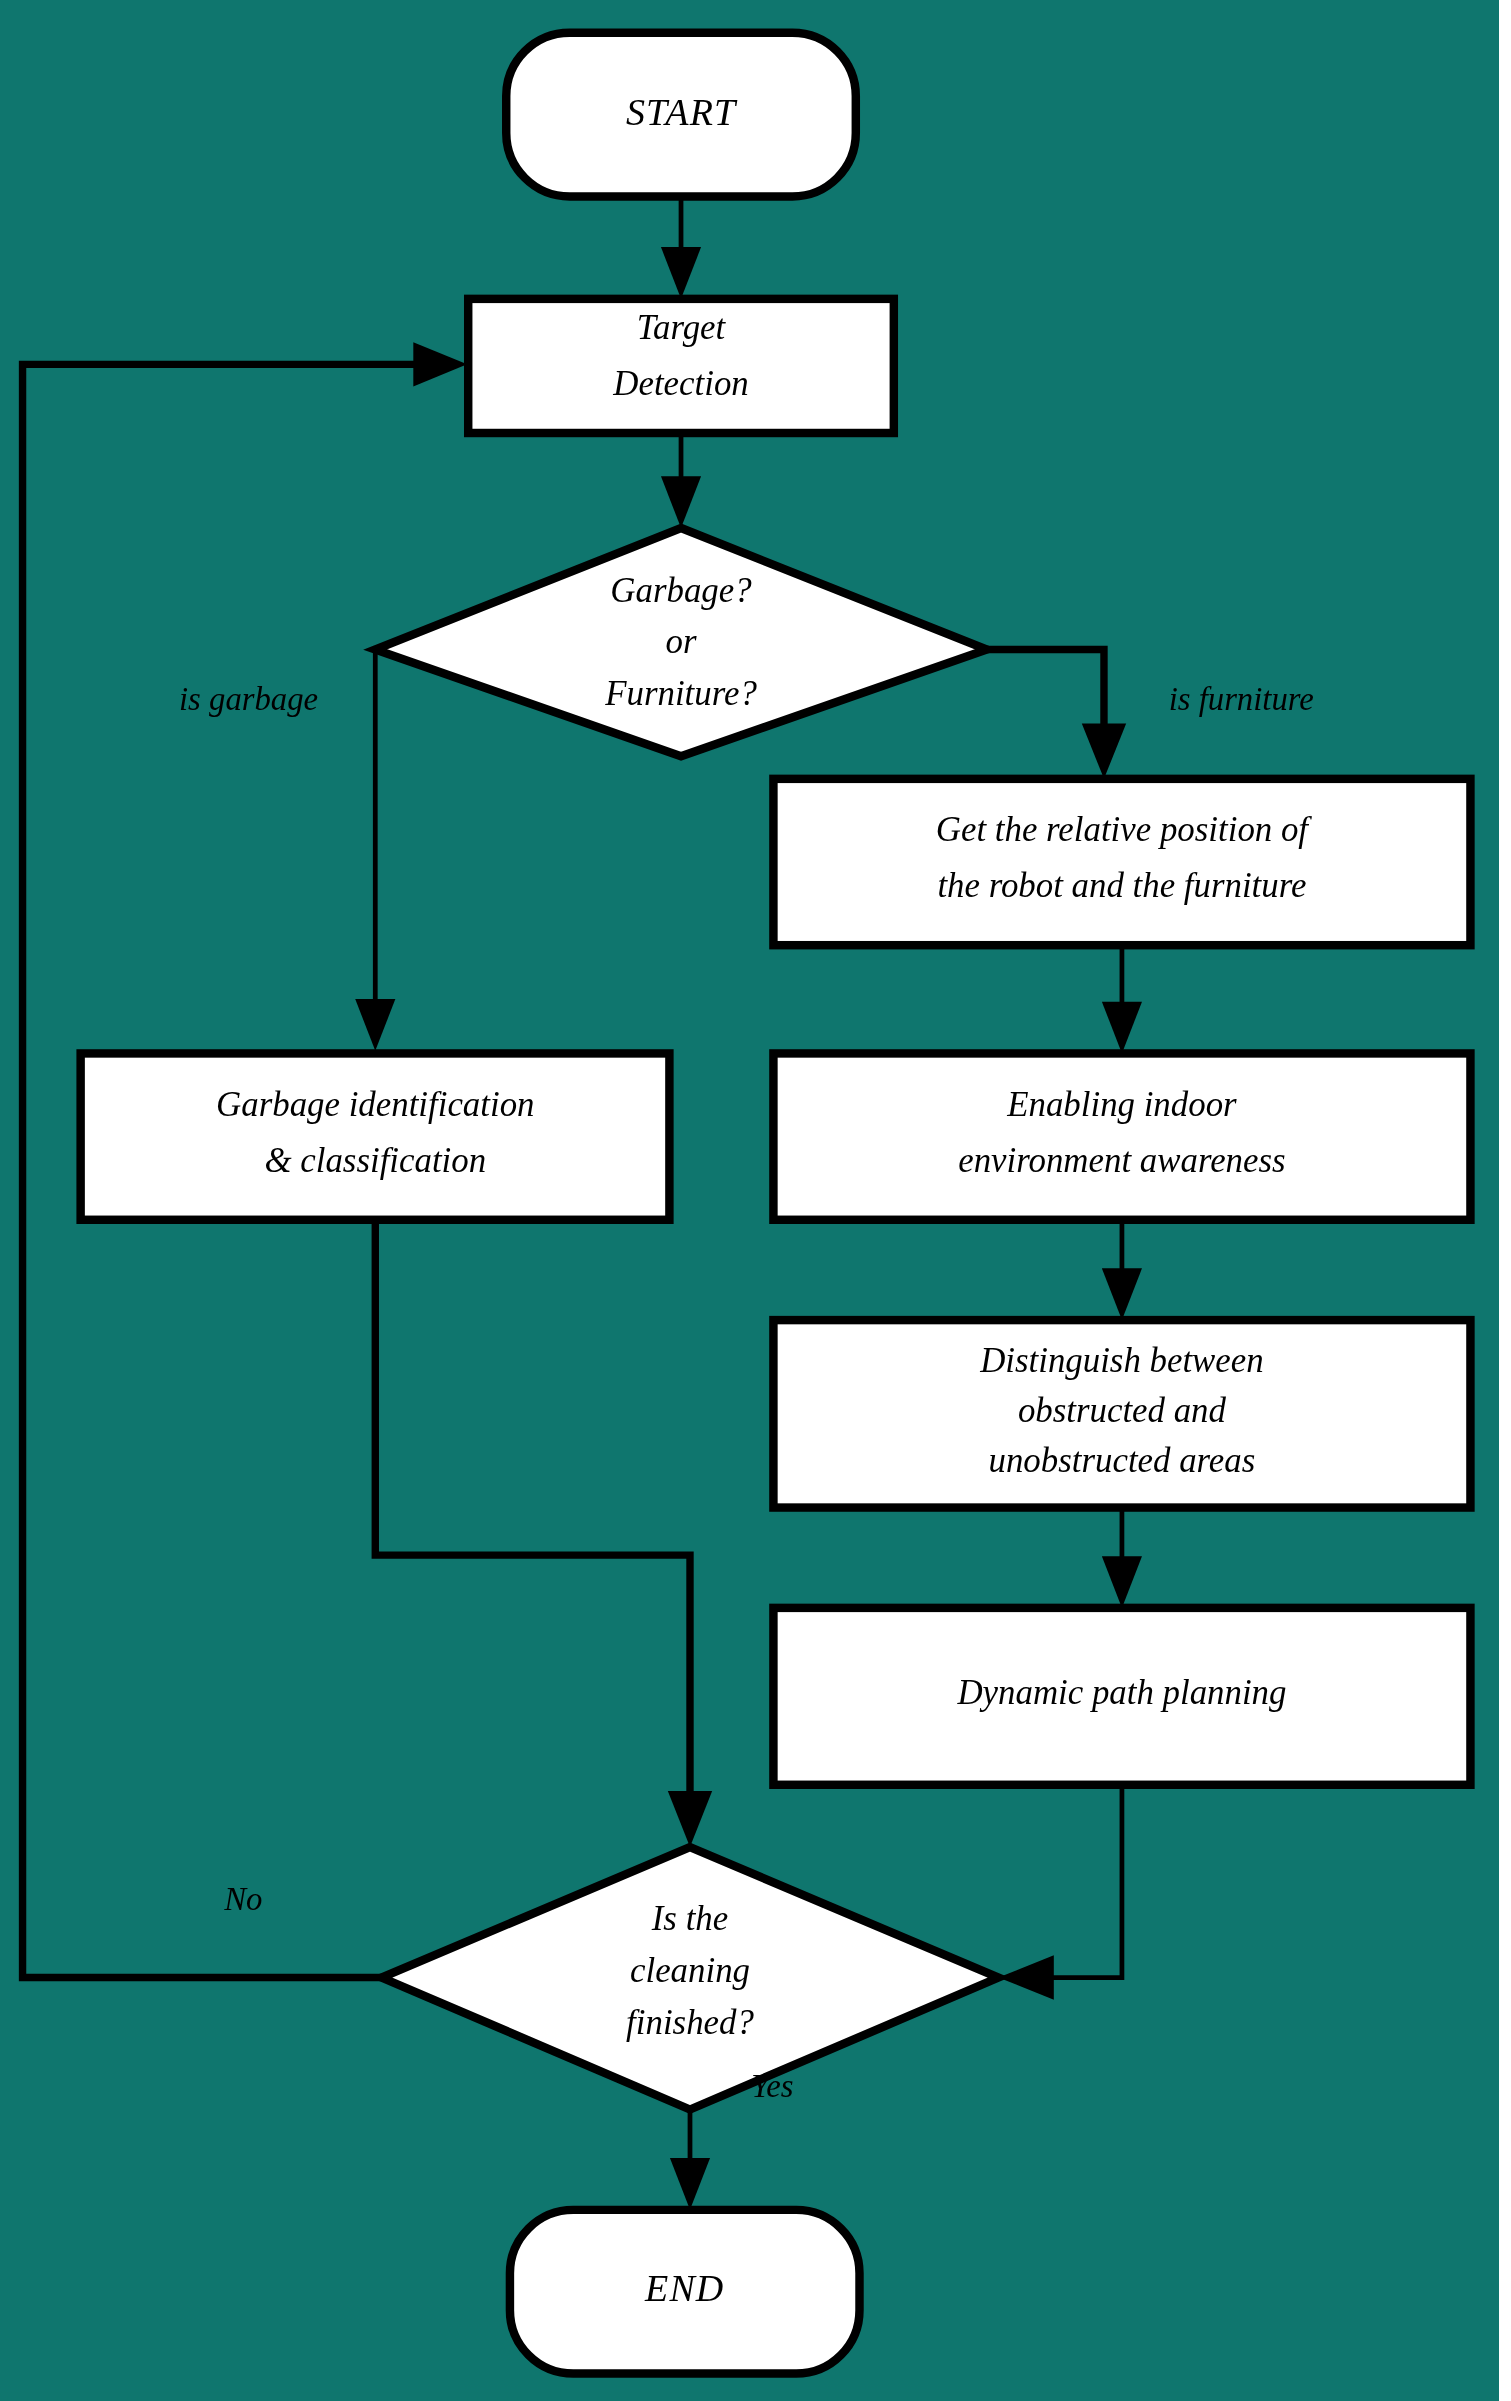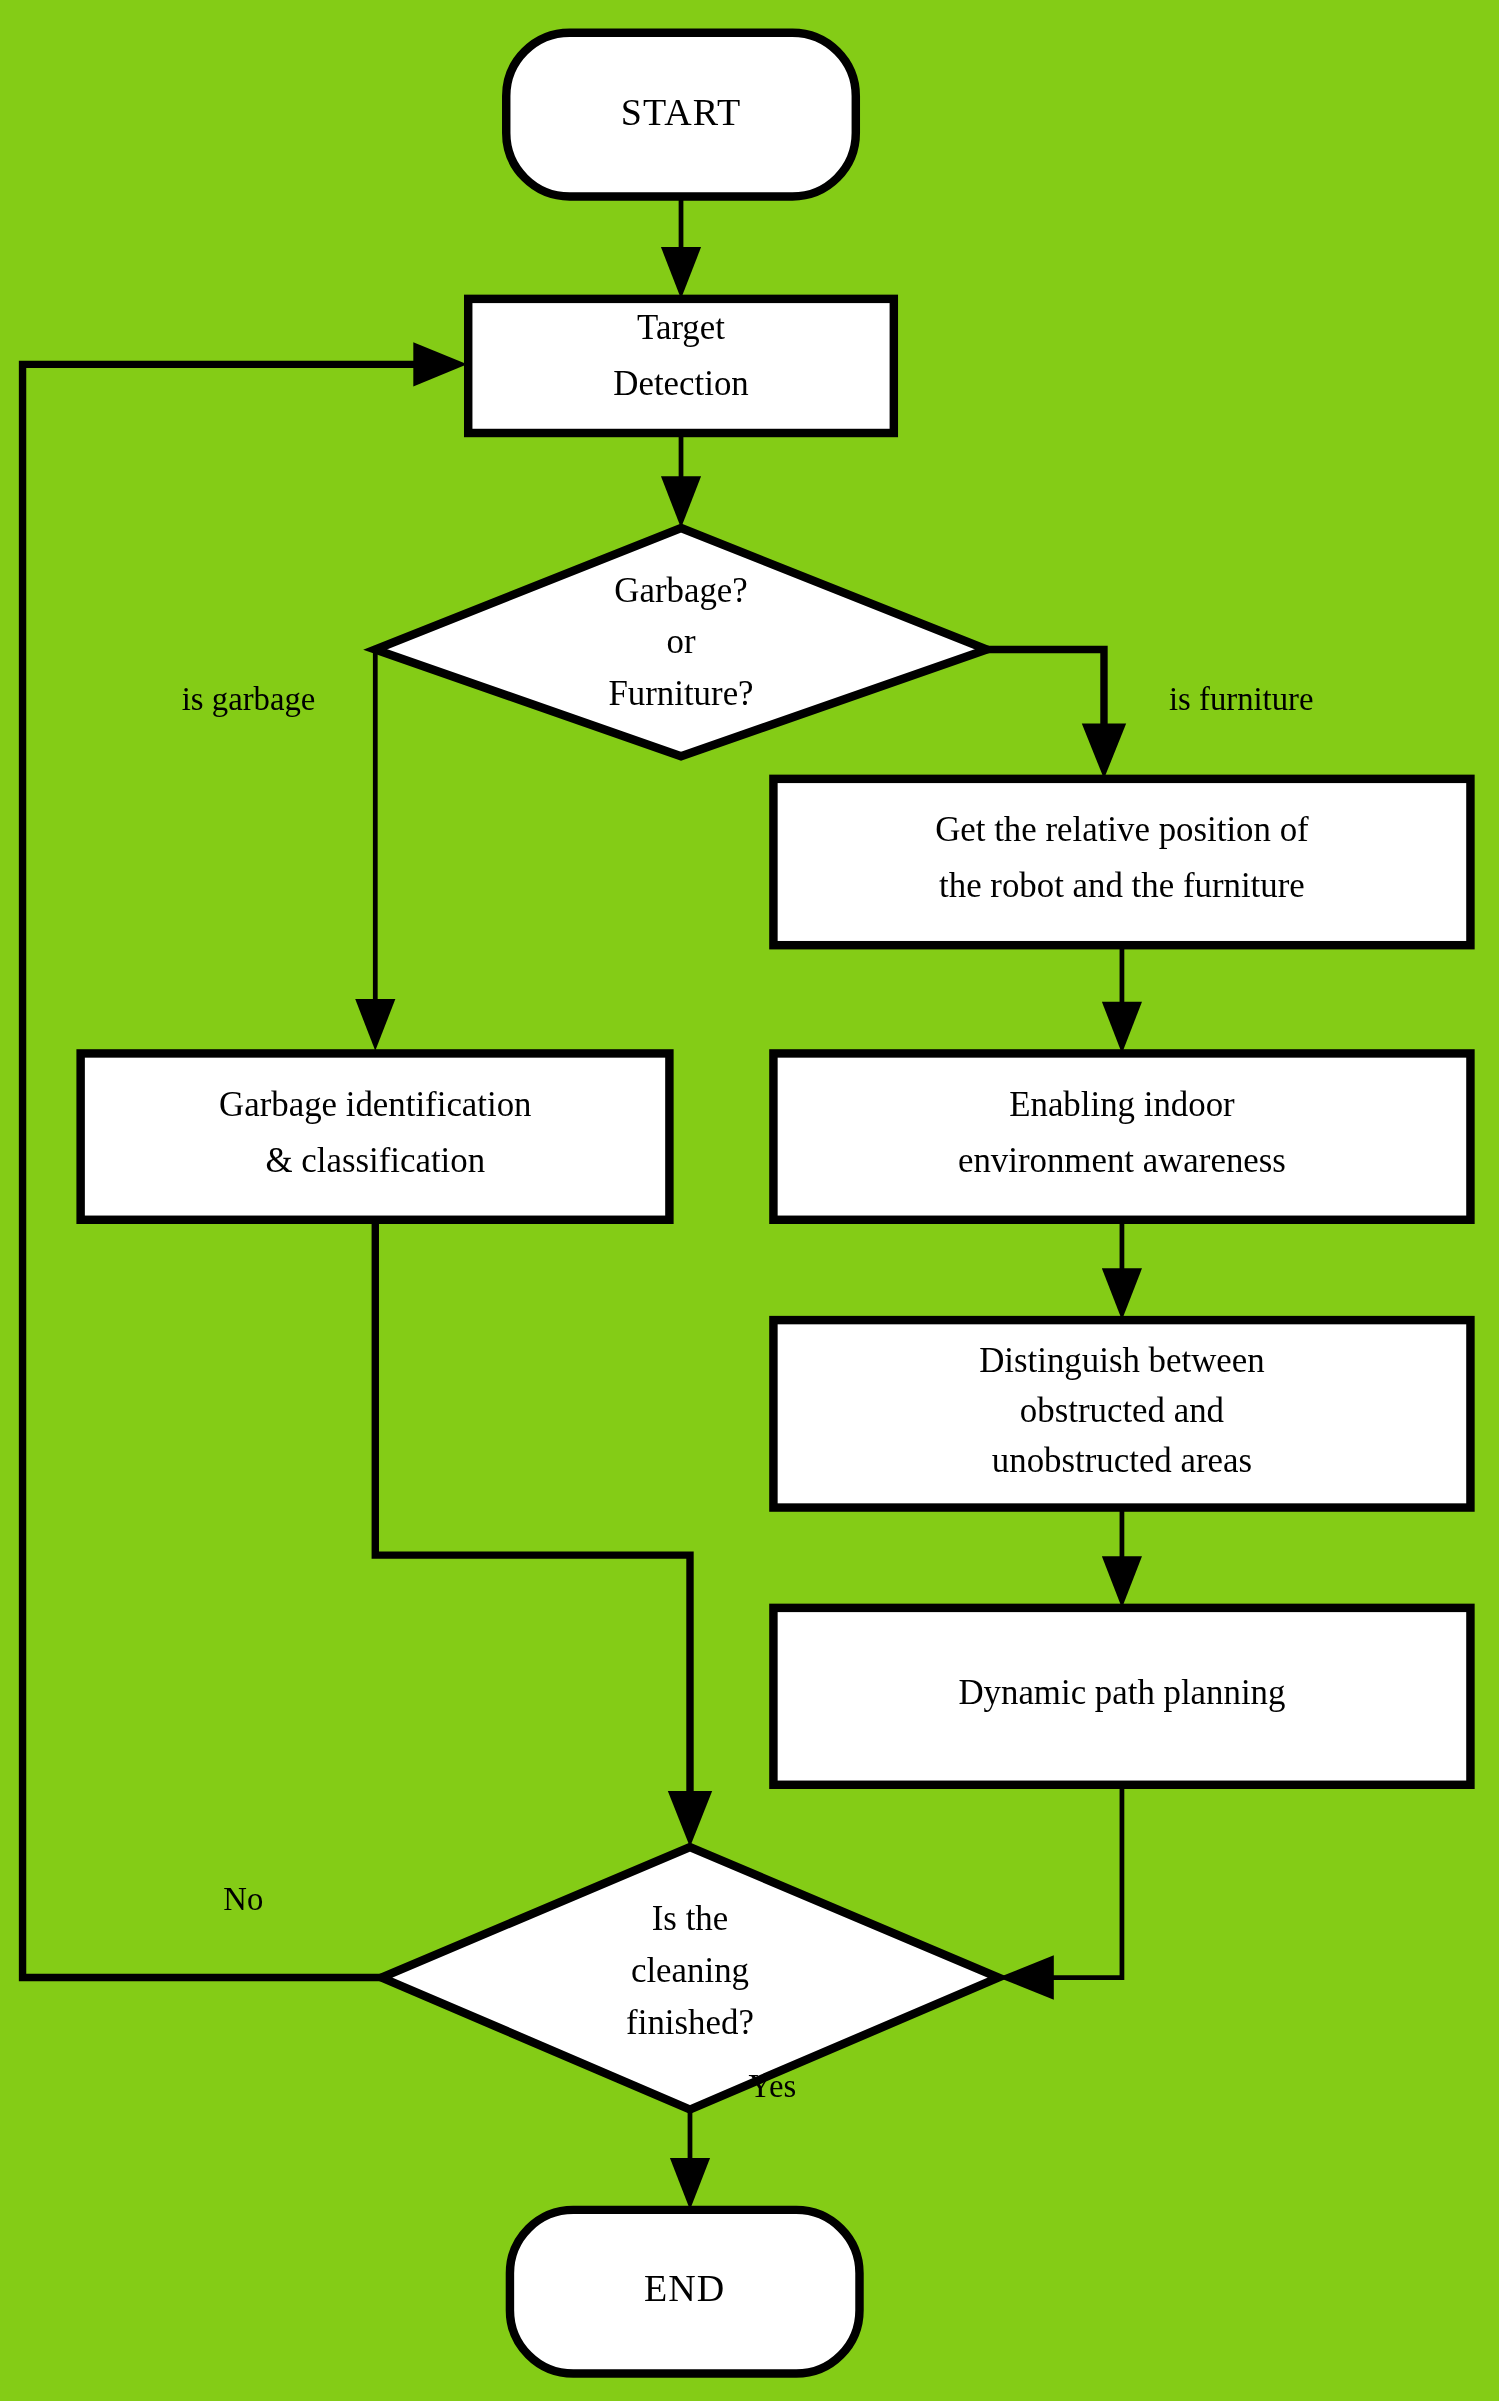--- a/index.html
+++ b/index.html
@@ -4,23 +4,24 @@
 <style>
   html, body {
     margin: 0;
     padding: 0;
     background: #ffffff;
   }
   #flowchart-root {
     position: relative;
     width: 1499px;
     height: 2401px;
-    background: #84cc16;
+    background: #0f766e;
     font-family: "Liberation Serif", "DejaVu Serif", serif;
     overflow: hidden;
+    font-style: italic;
   }
   svg.diagram-canvas {
     position: absolute;
     top: 0;
     left: 0;
     width: 1512px;
     height: 2401px;
     display: block;
   }
   .node-shape {

